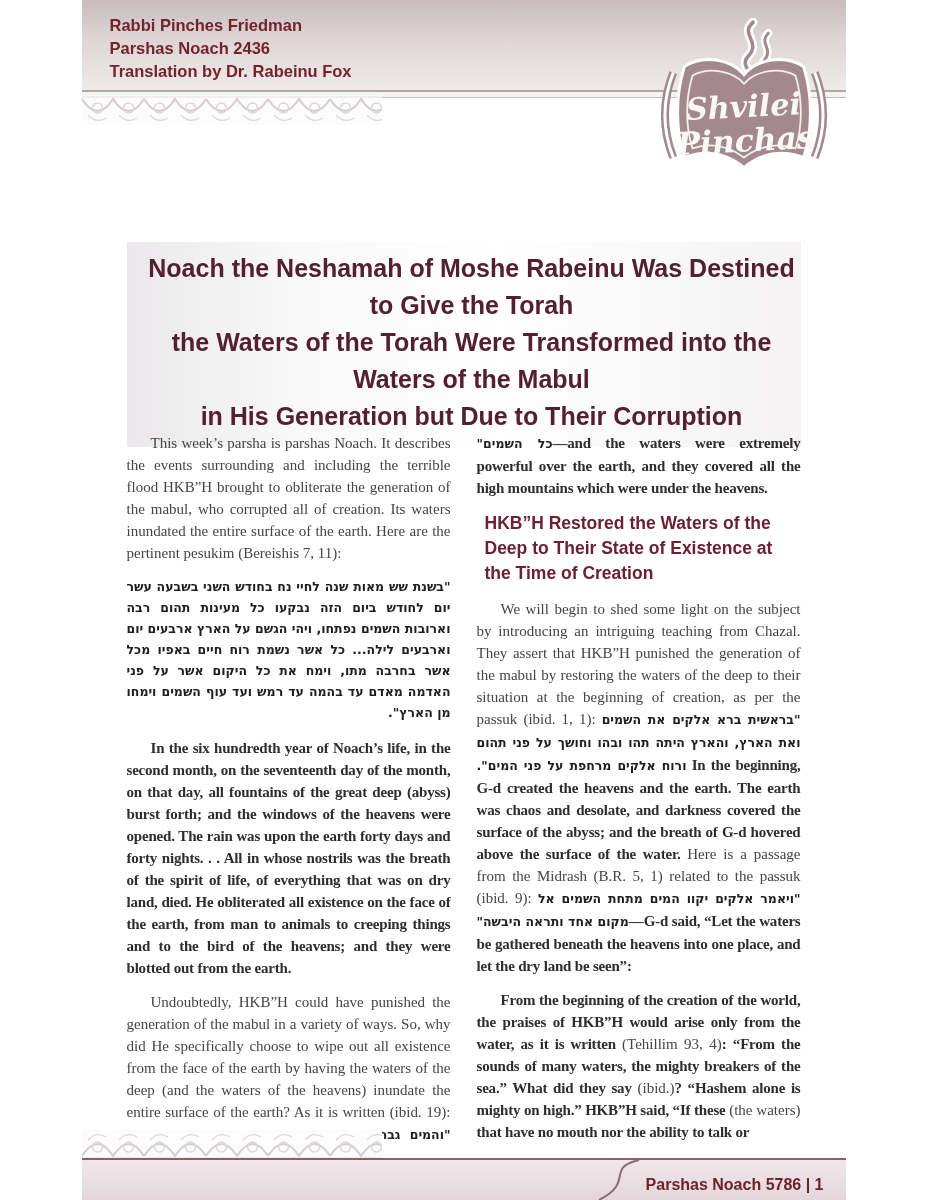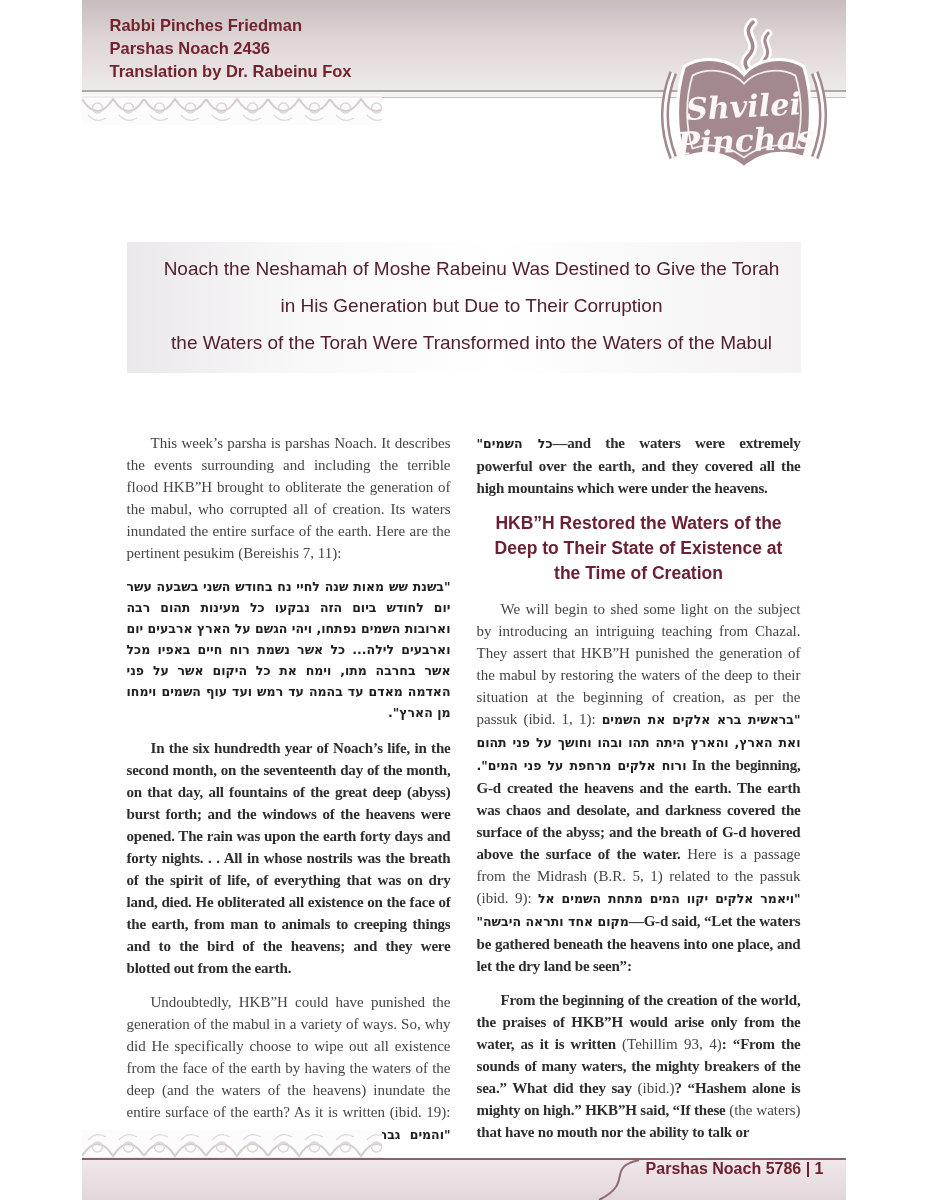--- a/index.html
+++ b/index.html
@@ -20,41 +20,41 @@
 
   
   .logo{position:absolute;top:18px;right:6px;width:192px;height:182px;z-index:6;}
 
   
   .title-block{position:absolute;top:242px;left:45px;right:45px;z-index:1;text-align:center;}
   .kicker{margin:0 50px 10px 50px;padding:7px 0 8px 0;font-size:20px;font-weight:bold;color:#5c2031;
     background:linear-gradient(180deg,#e7e4e5 0%,#f6f4f4 55%,#efecec 100%);}
   .main-title{padding:8px 0 12px 0;
     background:linear-gradient(90deg,#eae8ea 0%,#f9f8f9 25%,#ffffff 55%,#f4f2f3 100%);}
-  .main-title div{font-size:19px;line-height:37px;font-weight:normal;color:#54202f;padding-left:16px;}
+  .main-title div{font-size:25px;line-height:37px;font-weight:bold;color:#54202f;padding-left:16px;}
 
   
   .body-cols{position:absolute;top:432px;left:45px;right:45px;bottom:67px;display:flex;gap:26px;z-index:1;}
   .col{flex:1 1 0;min-width:0;}
   p.para{margin:0 0 12px 0;font-size:15px;line-height:22px;text-align:justify;color:#454443;
     font-family:"Liberation Serif",serif;}
   p.indent{text-indent:24px;}
   .r-n{font-family:"Liberation Serif",serif;color:#454443;}
   .r-b{font-family:"Liberation Serif",serif;font-weight:bold;color:#2e2d2d;letter-spacing:-0.2px;}
   .r-h{font-family:"DejaVu Sans",sans-serif;font-weight:bold;font-size:12.5px;color:#1f1f1f;}
   p.he-block{direction:rtl;margin:2px 0 14px 0;font-family:"DejaVu Sans",sans-serif;font-weight:bold;
     font-size:13px;line-height:21px;text-align:justify;color:#1f1f1f;}
-  h3.col-heading{margin:6px 8px 12px 8px;text-align:center;font-size:17.5px;line-height:25px;
+  h3.col-heading{margin:6px 8px 12px 8px;text-align:left;font-size:17.5px;line-height:25px;
     font-weight:bold;color:#6b2133;font-family:"Liberation Sans",sans-serif;}
 
   
   .footer-band{position:absolute;bottom:0;left:0;right:0;height:40px;z-index:4;
     border-top:2px solid #8a6168;
     background:linear-gradient(180deg,#f0e7ea 0%,#e9dee2 55%,#e2d6da 100%);}
-  .footer-text{position:absolute;right:22px;top:0;font-size:16px;font-weight:bold;color:#6e222c;}
+  .footer-text{position:absolute;right:22px;top:16px;font-size:16px;font-weight:bold;color:#6e222c;}
   .footer-swoosh{position:absolute;left:505px;top:0;height:40px;width:70px;}
 </style>
 </head>
 <body>
 
 <div class="page">
 
   <div class="header-band">
     <div class="header-lines">
       <div>Rabbi Pinches Friedman</div>
@@ -93,22 +93,22 @@
     </g>
     <path d="M95,56 C82,40 54,36 36,48 C27,76 27,112 36,138 C58,130 78,134 95,148 C112,134 132,130 154,138 C163,112 163,76 154,48 C136,36 108,40 95,56 Z" fill="#a3898e" stroke="#ffffff" stroke-width="3"></path>
     <path d="M95,65 C84,52 60,48 44,57 C37,80 37,107 44,129 C62,123 80,127 95,138 C110,127 128,123 146,129 C153,107 153,80 146,57 C130,48 106,52 95,65 Z" fill="none" stroke="#f3eded" stroke-width="1.8"></path>
     <text x="95" y="98" text-anchor="middle" font-family="DejaVu Serif, serif" font-style="italic" font-weight="bold" font-size="30" fill="#fbf7f7" transform="rotate(-3 95 98)">Shvilei</text>
     <text x="97" y="132" text-anchor="middle" font-family="DejaVu Serif, serif" font-style="italic" font-weight="bold" font-size="31" fill="#fbf7f7" transform="rotate(-3 97 132)">Pinchas</text>
   </svg>
 
   <div class="title-block">
     <div class="main-title">
       <div>Noach the Neshamah of Moshe Rabeinu Was Destined to Give the Torah</div>
+      <div>the Waters of the Torah Were Transformed into the Waters of the Mabul</div>
       <div>in His Generation but Due to Their Corruption</div>
-      <div>the Waters of the Torah Were Transformed into the Waters of the Mabul</div>
     </div>
   </div>
 
   <div class="body-cols">
     <div class="col">
       <p class="para indent"><span class="r-n">This week’s parsha is parshas Noach.  It describes the events surrounding and including the terrible flood HKB”H brought to obliterate the generation of the mabul, who corrupted all of creation.  Its waters inundated the entire surface of the earth.  Here are the pertinent pesukim (Bereishis 7, 11):</span></p>
       <p class="he-block"><span class="r-h" dir="rtl">"בשנת שש מאות שנה לחיי נח בחודש השני בשבעה עשר יום לחודש ביום הזה נבקעו כל מעינות תהום רבה וארובות השמים נפתחו, ויהי הגשם על הארץ ארבעים יום וארבעים לילה... כל אשר נשמת רוח חיים באפיו מכל אשר בחרבה מתו, וימח את כל היקום אשר על פני האדמה מאדם עד בהמה עד רמש ועד עוף השמים וימחו מן הארץ".</span></p>
       <p class="para indent"><span class="r-b">In the six hundredth year of Noach’s life, in the second month, on the seventeenth day of the month, on that day, all fountains of the great deep (abyss) burst forth; and the windows of the heavens were opened.  The rain was upon the earth forty days and forty nights. . . All in whose nostrils was the breath of the spirit of life, of everything that was on dry land, died.  He obliterated all existence on the face of the earth, from man to animals to creeping things and to the bird of the heavens; and they were blotted out from the earth.</span></p>
       <p class="para indent"><span class="r-n">Undoubtedly, HKB”H could have punished the generation of the mabul in a variety of ways.  So, why did He specifically choose to wipe out all existence from the face of the earth by having the waters of the deep (and the waters of the heavens) inundate the entire surface of the earth?  As it is written (ibid. 19): </span><span class="r-h" dir="rtl">"והמים גברו מאד מאד על הארץ ויכוסו כל ההרים הגבוהים אשר תחת</span></p>
     </div>

